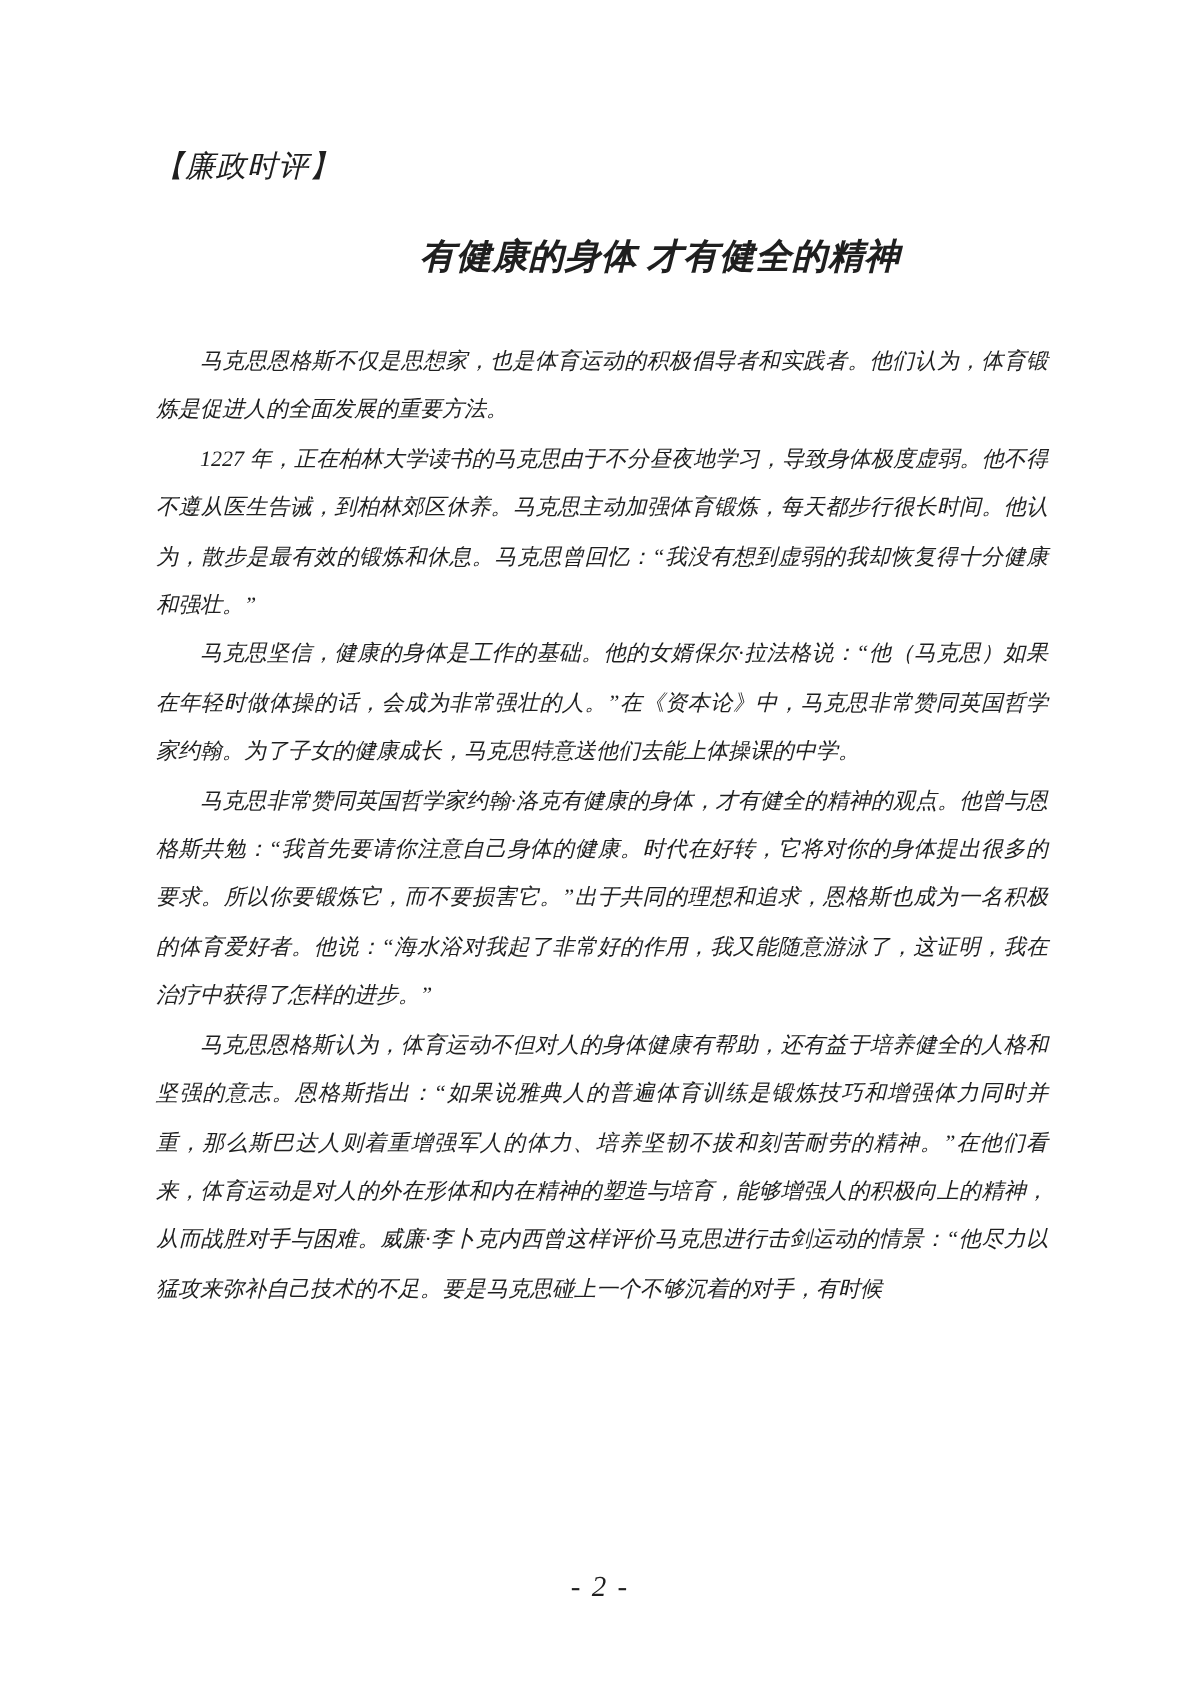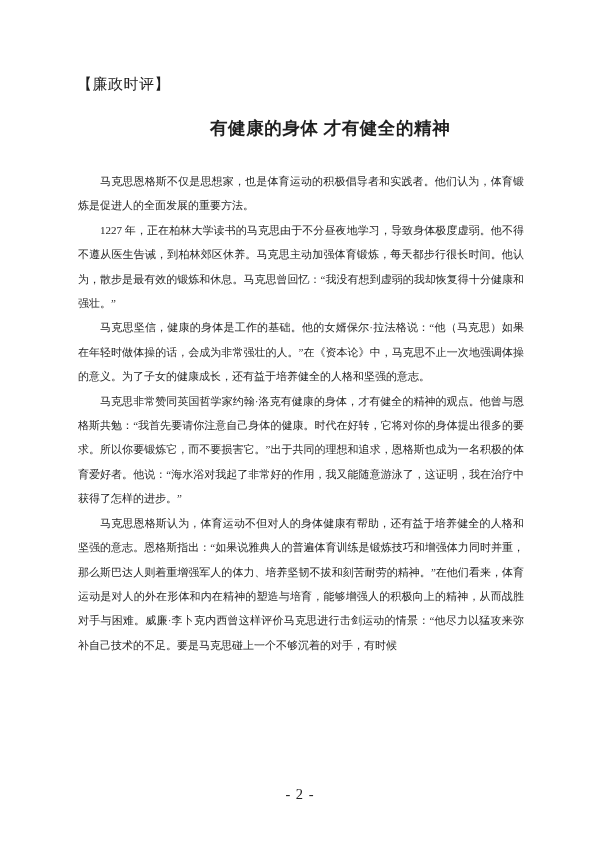--- a/index.html
+++ b/index.html
@@ -8,20 +8,21 @@
     background: #ffffff;
   }
   .page {
     position: relative;
     width: 600px;
     height: 849px;
     background: #ffffff;
     color: #1f1f1f;
     font-family: "Liberation Serif", "DejaVu Serif", serif;
     overflow: hidden;
+    font-style: italic;
   }
   .section-tag {
     position: absolute;
     left: 77px;
     top: 75px;
     font-size: 15px;
     line-height: 19px;
     letter-spacing: 0.5px;
     white-space: nowrap;
   }
@@ -64,20 +65,20 @@
 
 <div class="page">
 
   <div class="section-tag">【廉政时评】</div>
 
   <h1 class="doc-title">有健康的身体 才有健全的精神</h1>
 
   <div class="article">
     <p>马克思恩格斯不仅是思想家，也是体育运动的积极倡导者和实践者。他们认为，体育锻炼是促进人的全面发展的重要方法。</p>
     <p>1227 年，正在柏林大学读书的马克思由于不分昼夜地学习，导致身体极度虚弱。他不得不遵从医生告诫，到柏林郊区休养。马克思主动加强体育锻炼，每天都步行很长时间。他认为，散步是最有效的锻炼和休息。马克思曾回忆：“我没有想到虚弱的我却恢复得十分健康和强壮。”</p>
-    <p>马克思坚信，健康的身体是工作的基础。他的女婿保尔·拉法格说：“他（马克思）如果在年轻时做体操的话，会成为非常强壮的人。”在《资本论》中，马克思不止一次地强调体操的意义。为了子女的健康成长，还有益于培养健全的人格和坚强的意志。</p>
+    <p>马克思坚信，健康的身体是工作的基础。他的女婿保尔·拉法格说：“他（马克思）如果在年轻时做体操的话，会成为非常强壮的人。”在《资本论》中，马克思非常赞同英国哲学家约翰。为了子女的健康成长，马克思特意送他们去能上体操课的中学。</p>
     <p>马克思非常赞同英国哲学家约翰·洛克有健康的身体，才有健全的精神的观点。他曾与恩格斯共勉：“我首先要请你注意自己身体的健康。时代在好转，它将对你的身体提出很多的要求。所以你要锻炼它，而不要损害它。”出于共同的理想和追求，恩格斯也成为一名积极的体育爱好者。他说：“海水浴对我起了非常好的作用，我又能随意游泳了，这证明，我在治疗中获得了怎样的进步。”</p>
     <p>马克思恩格斯认为，体育运动不但对人的身体健康有帮助，还有益于培养健全的人格和坚强的意志。恩格斯指出：“如果说雅典人的普遍体育训练是锻炼技巧和增强体力同时并重，那么斯巴达人则着重增强军人的体力、培养坚韧不拔和刻苦耐劳的精神。”在他们看来，体育运动是对人的外在形体和内在精神的塑造与培育，能够增强人的积极向上的精神，从而战胜对手与困难。威廉·李卜克内西曾这样评价马克思进行击剑运动的情景：“他尽力以猛攻来弥补自己技术的不足。要是马克思碰上一个不够沉着的对手，有时候</p>
   </div>
 
   <div class="page-number">- 2 -</div>
 
 </div>
 
 </body></html>

